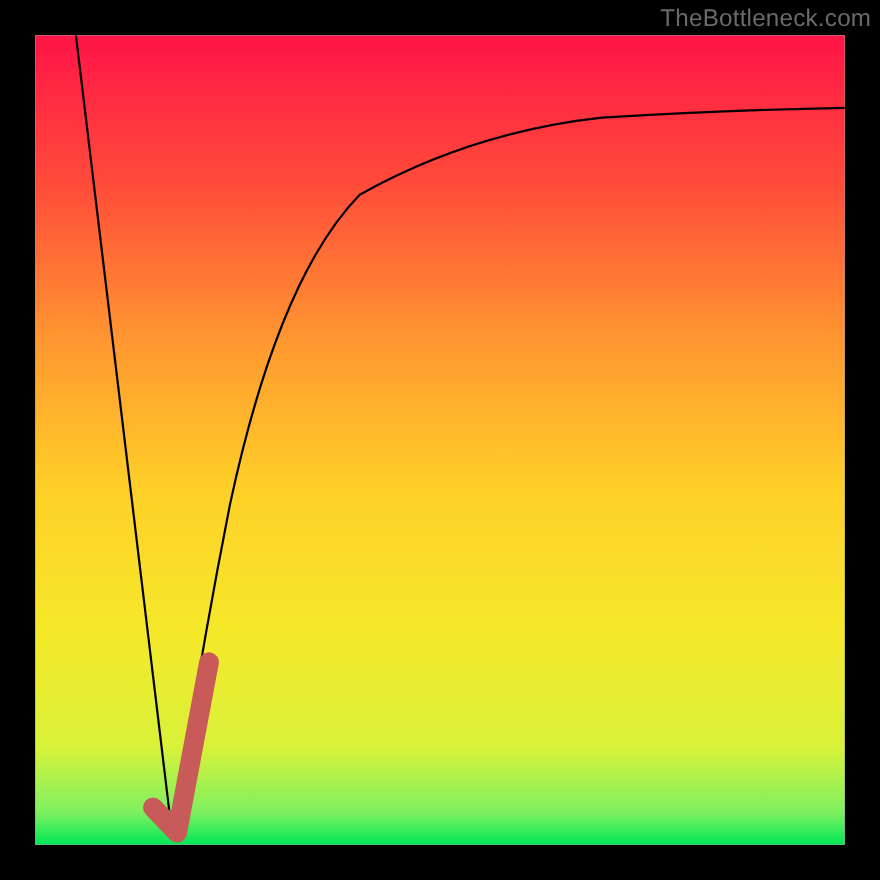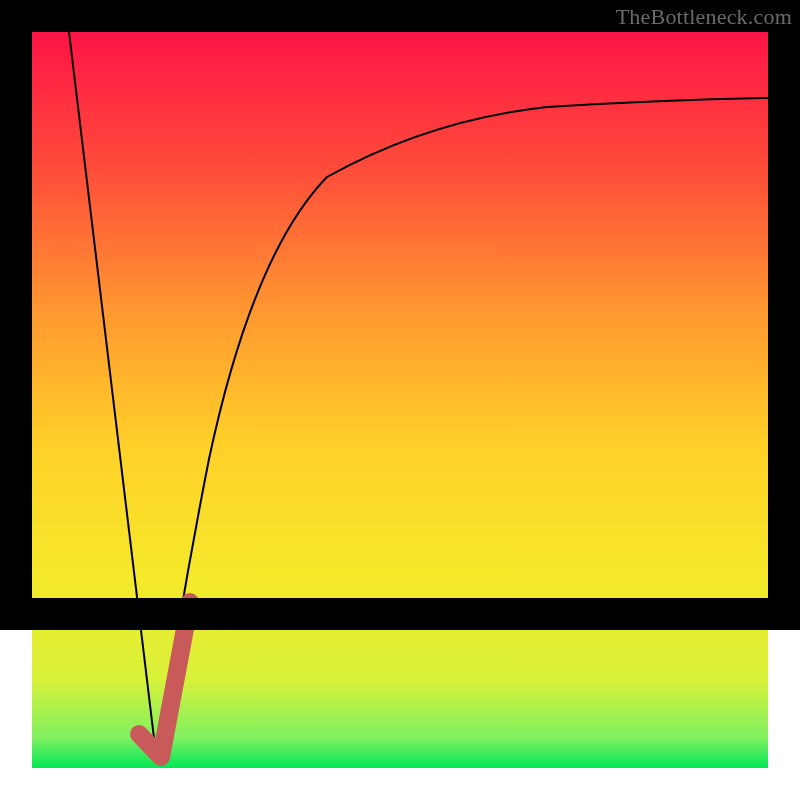--- a/index.html
+++ b/index.html
@@ -2,23 +2,22 @@
 <html><head>
 <meta charset="utf-8">
 <style>
   * { margin: 0; padding: 0; box-sizing: border-box; }
   html, body { width: 800px; height: 800px; overflow: hidden; }
   body { background: #fff; font-family: Arial, Helvetica, sans-serif; }
 
   .viewport {
     position: relative;
     width: 800px;
-    height: 630px;
+    height: 800px;
     background: #fff;
-    font-family: Liberation Serif, serif;
   }
 
   
   .frame {
     position: absolute;
     inset: 0;
     border: 32px solid #000;
     pointer-events: none;
   }
 

